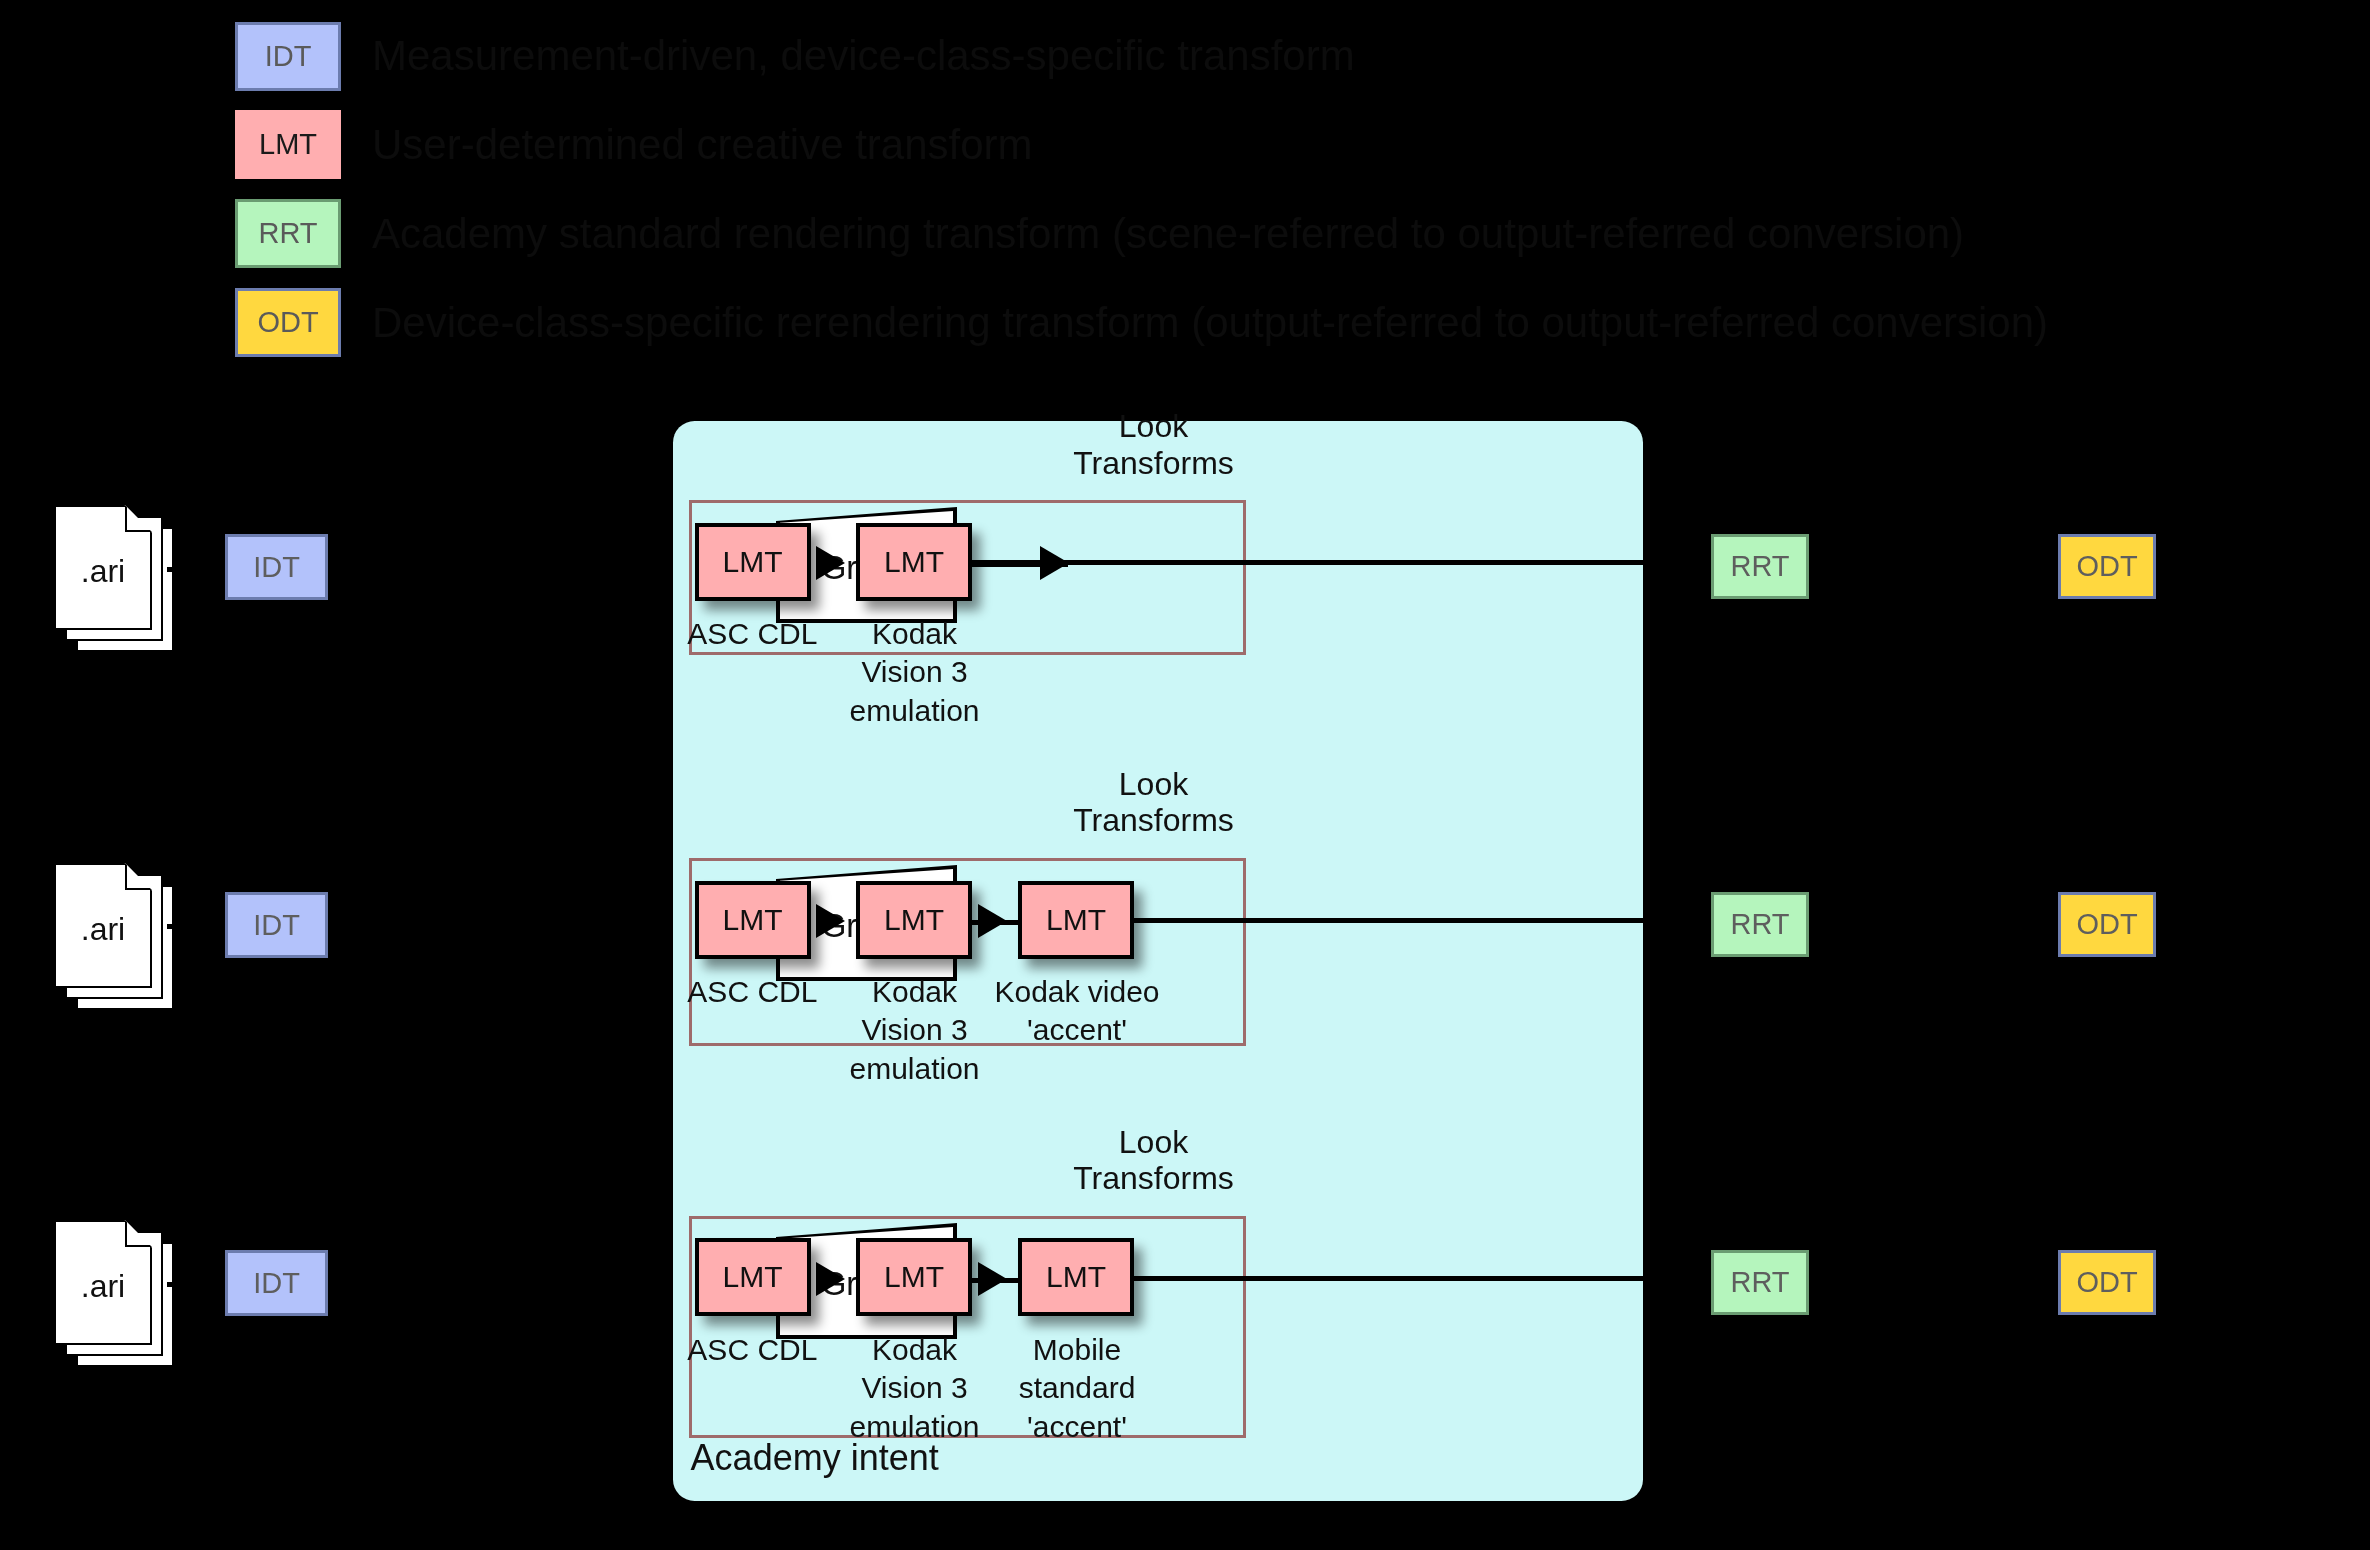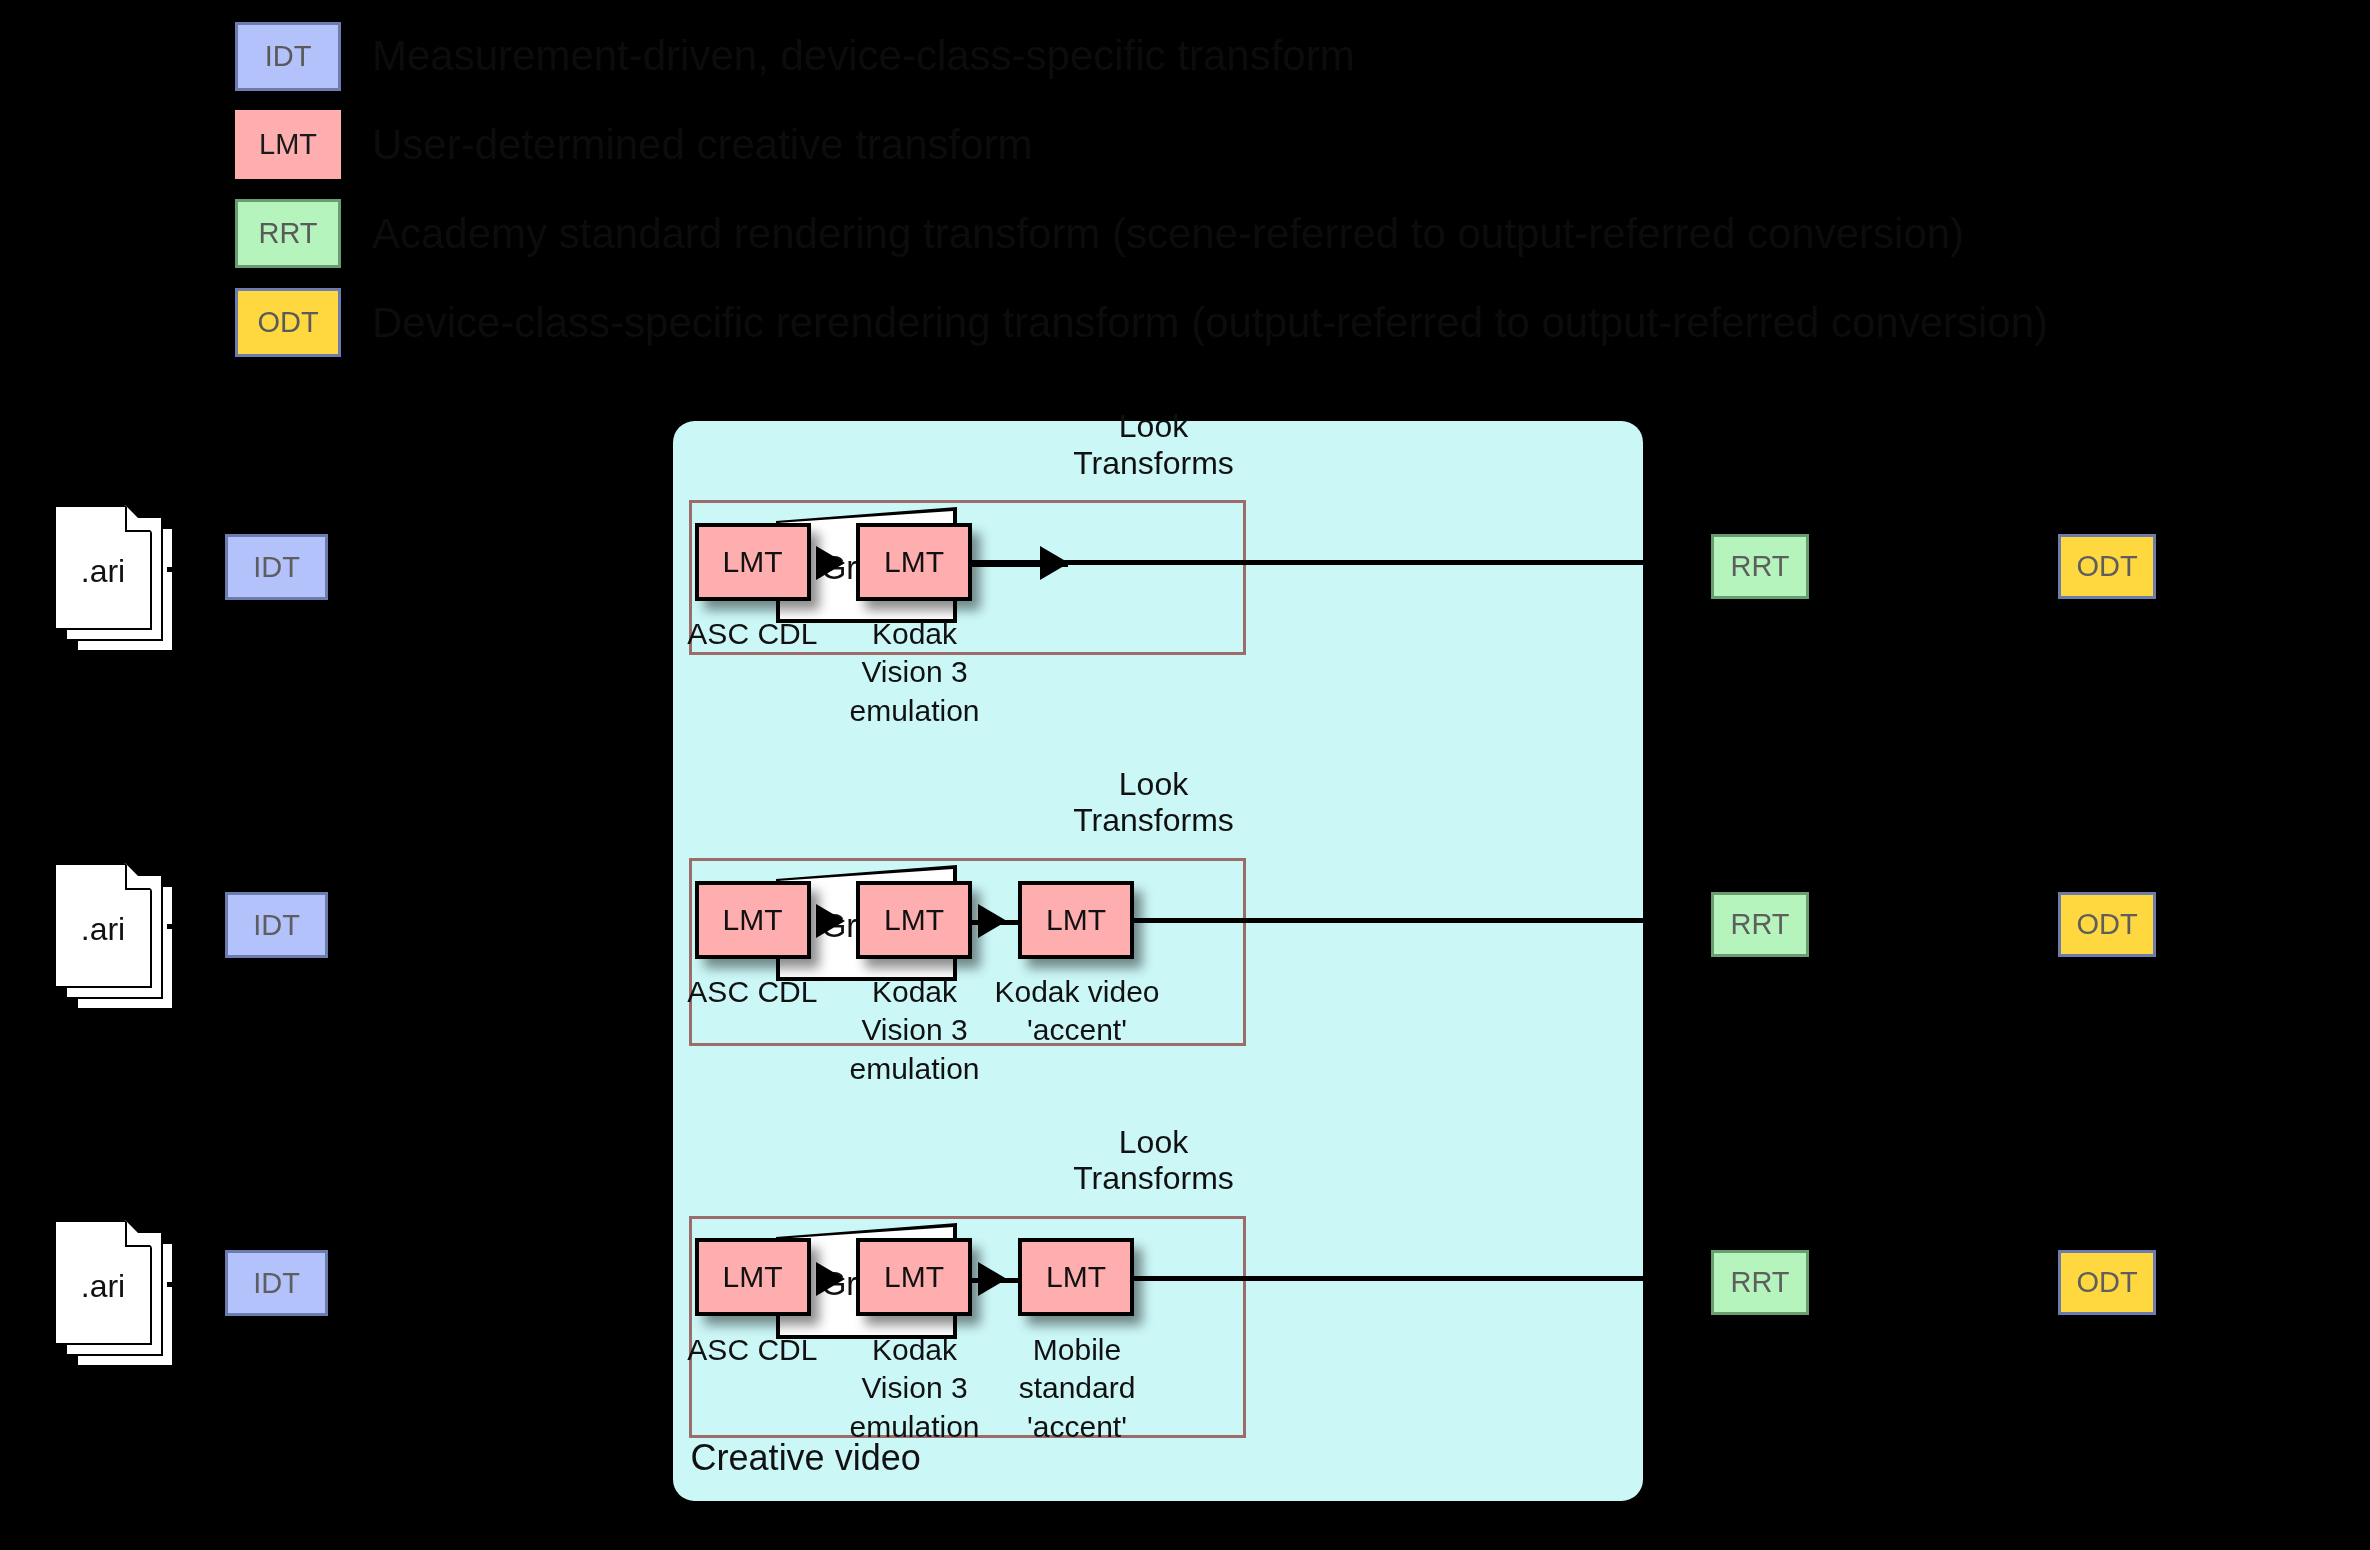--- a/index.html
+++ b/index.html
@@ -355,15 +355,15 @@
 Vision 3
 emulation</div>
   <div class="arrow" style="left:305px; top:841px;"></div>
 
   <div class="lmt" style="left:345px; top:817px; width:116px; height:78px;">LMT</div>
   <div class="lmt-cap" style="left:312px; top:910px; width:184px;">Mobile
 standard
 'accent'</div>
   <div class="line" style="left:461px; top:855px; width:510px;"></div>
 
-  <div id="panel-label">Creative video</div>
+  <div id="panel-label">Academy intent</div>
 </div>
 
 
 </body></html>

